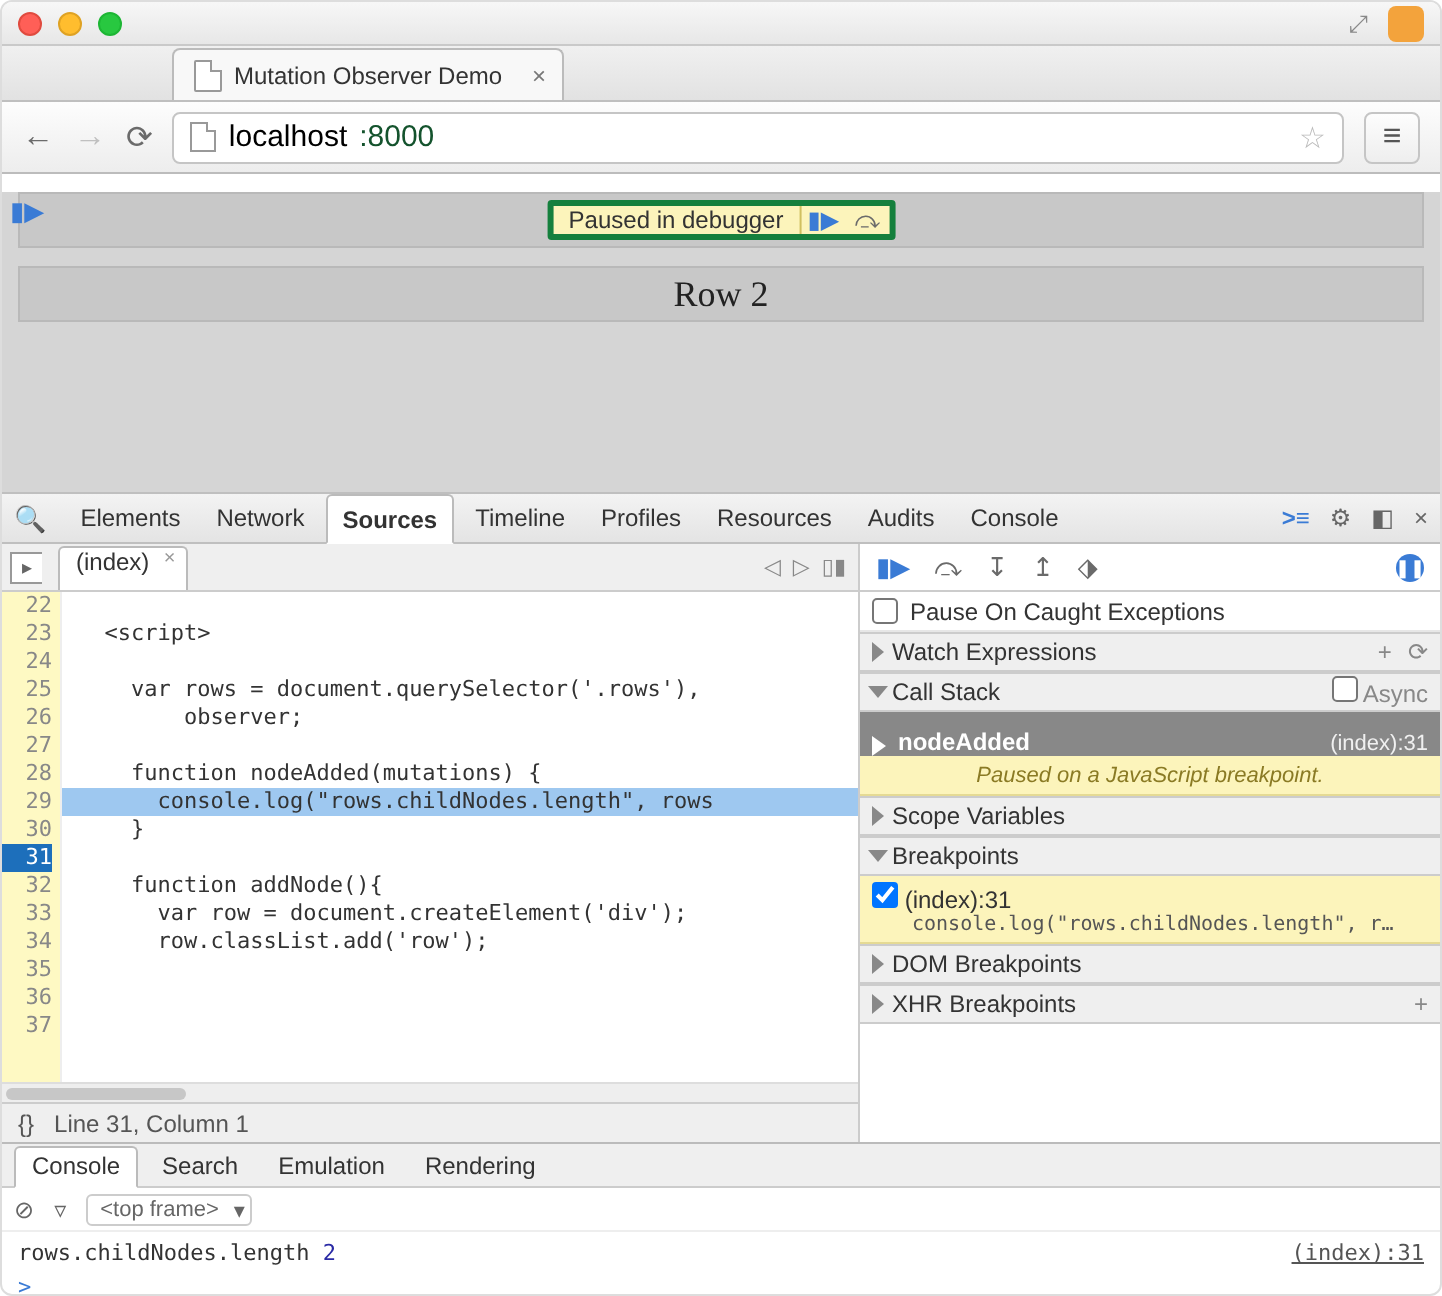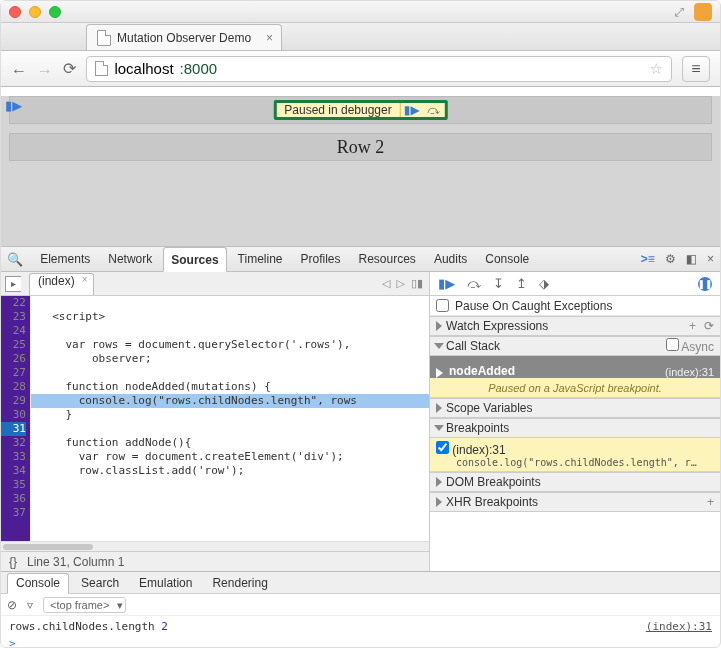--- a/index.html
+++ b/index.html
@@ -50,21 +50,21 @@
   .dt-main{flex:1;display:flex;min-height:0;}
   .left-pane{flex:1;display:flex;flex-direction:column;border-right:1px solid #ccc;min-width:0;}
   .filetabs{height:24px;background:#efefef;border-bottom:1px solid #ccc;display:flex;align-items:center;padding-left:4px;}
   .files-icon{width:16px;height:16px;border:1px solid #999;border-right:none;display:flex;align-items:center;justify-content:center;font-size:10px;color:#666;background:#fff;}
   .filetab{height:22px;background:#fff;border:1px solid #bbb;border-bottom:none;border-radius:3px 3px 0 0;padding:0 18px 0 8px;display:flex;align-items:flex-start;position:relative;margin-left:8px;}
   .filetab .fx{position:absolute;right:5px;color:#999;font-size:10px;}
   .filetabs .ft-right{margin-left:auto;display:flex;gap:6px;padding-right:6px;color:#888;}
   .splitter-icon{font-size:11px;}
 
   .code{flex:1;display:flex;font-family:Menlo,Consolas,monospace;font-size:11px;overflow:hidden;}
-  .gutter{width:30px;background:#4c1d95;border-right:1px solid #eee;text-align:right;padding-right:4px;color:#888;}
+  .gutter{width:30px;background:#fef9c3;border-right:1px solid #eee;text-align:right;padding-right:4px;color:#888;}
   .gutter div{height:14px;line-height:14px;}
   .gutter .cur{background:#1d6fbb;color:#fff;}
   .codebody{flex:1;overflow:hidden;background:#fff;}
   .codeline{height:14px;line-height:14px;white-space:pre;padding-left:8px;}
   .codeline.cur{background:#9ec8f0;}
   .cursorpos{height:20px;border-top:1px solid #ccc;background:#efefef;display:flex;align-items:center;padding-left:8px;gap:10px;color:#555;}
   .scrollbar-h{height:10px;background:#eee;border-top:1px solid #ddd;position:relative;}
   .scrollbar-h::after{content:"";position:absolute;left:2px;top:2px;width:90px;height:6px;background:#c7c7c7;border-radius:3px;}
 
   .right-pane{width:290px;display:flex;flex-direction:column;background:#fff;}

